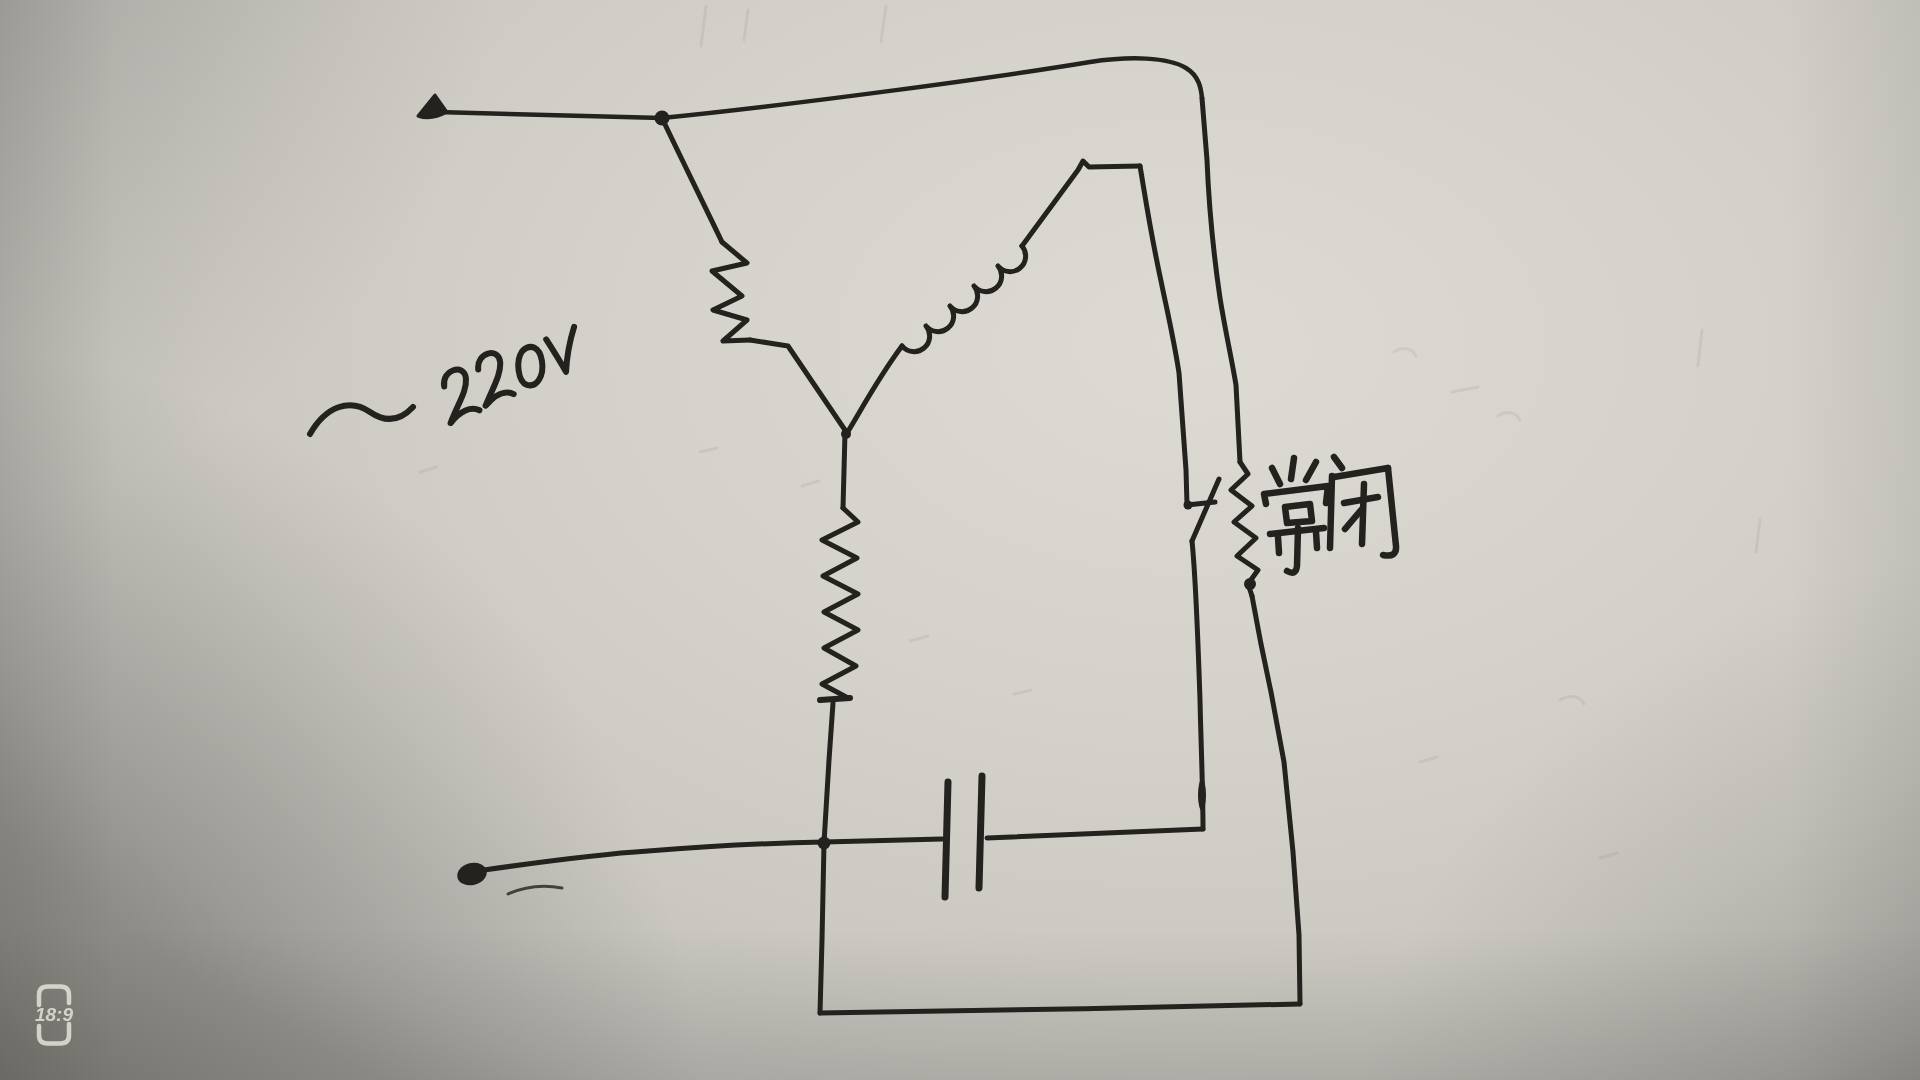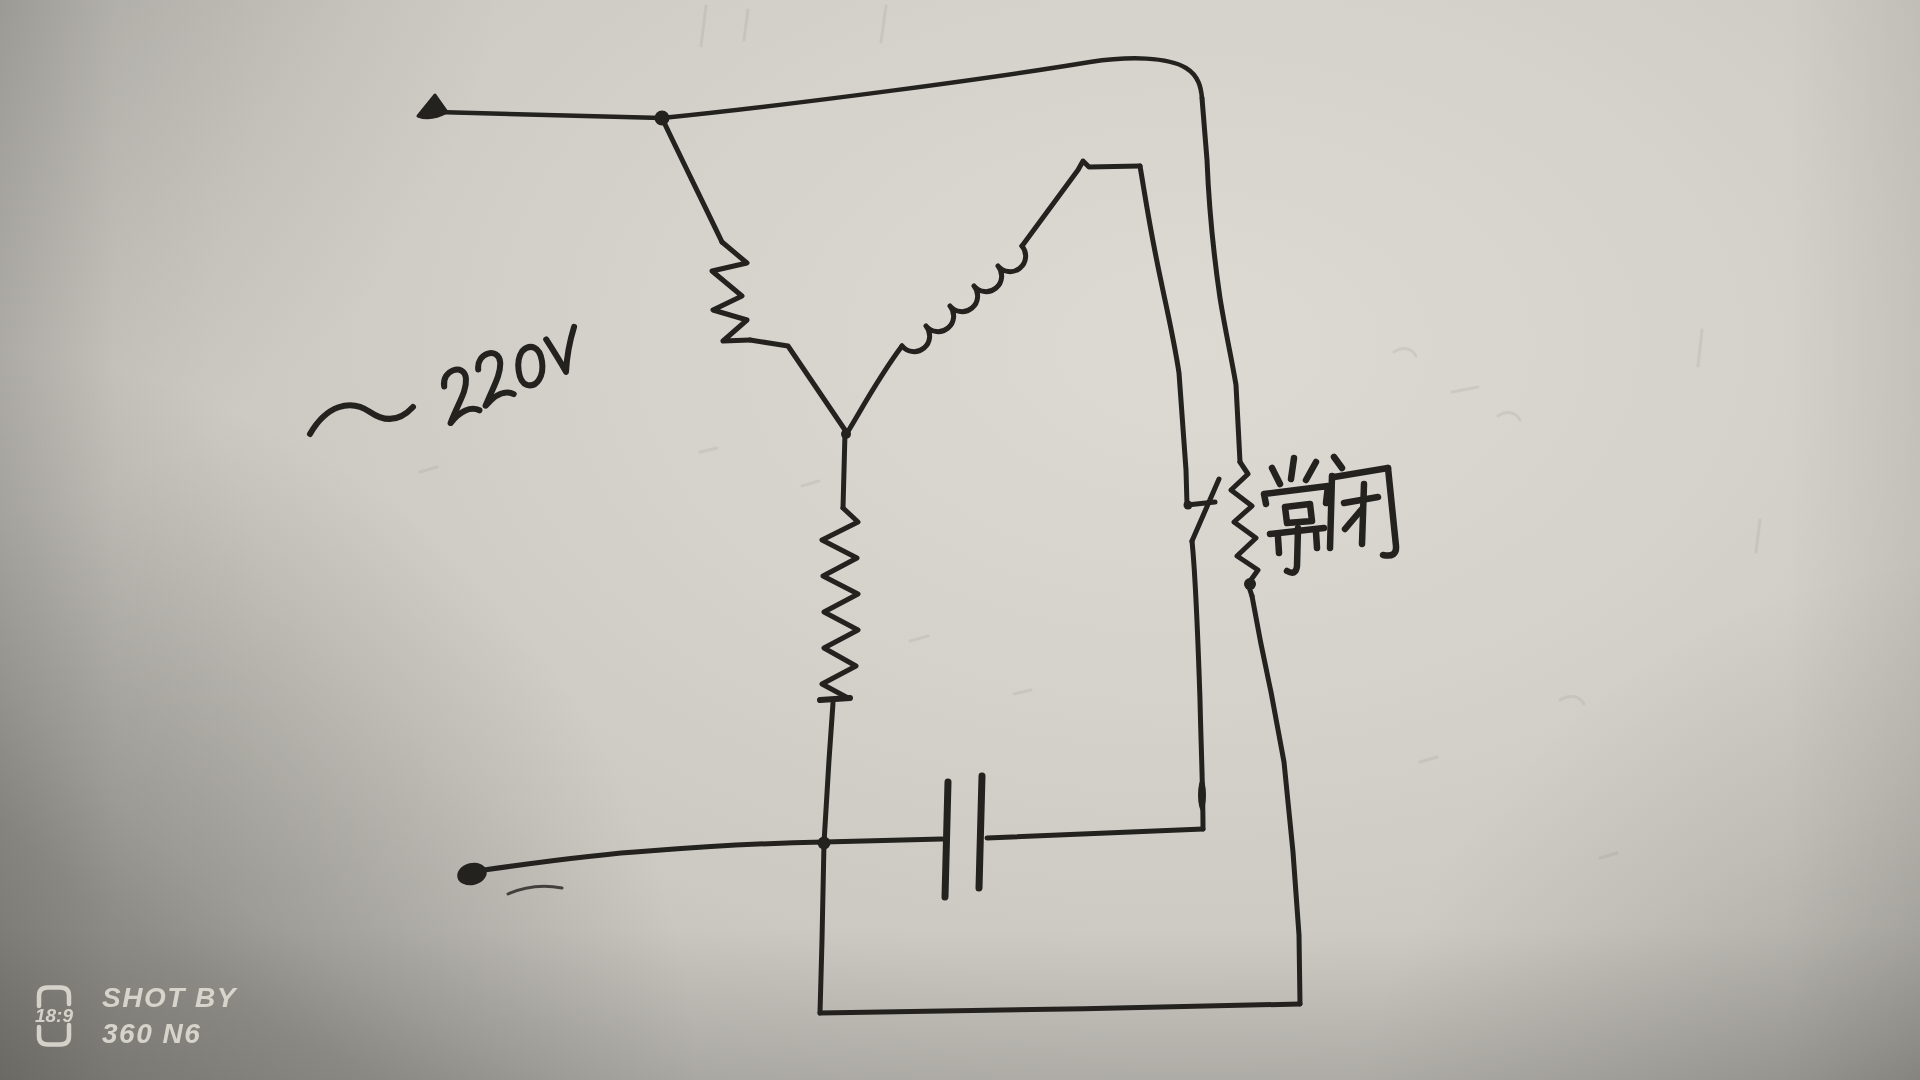--- a/index.html
+++ b/index.html
@@ -154,19 +154,15 @@
   <span class="hidden-label contact-pos">常闭</span>
 
   <div class="watermark">
     <div class="wm-badge">
       <svg width="48" height="70" viewBox="0 0 48 70" fill="none" stroke="#e9e6dd" stroke-width="4.5" stroke-linecap="round">
         <path d="M9,25 L9,15 Q9,6.5 17.5,6.5 L30.5,6.5 Q39,6.5 39,15 L39,23"></path>
         <path d="M9,46 L9,55 Q9,63.5 17.5,63.5 L30.5,63.5 Q39,63.5 39,55 L39,44"></path>
       </svg>
       <span class="wm-aspect">18:9</span>
     </div>
-    <div class="wm-lines">
-      <div>SHOT BY</div>
-      <div>360 N6</div>
-    </div>
   </div>
 
 </div>
 
 </body></html>

